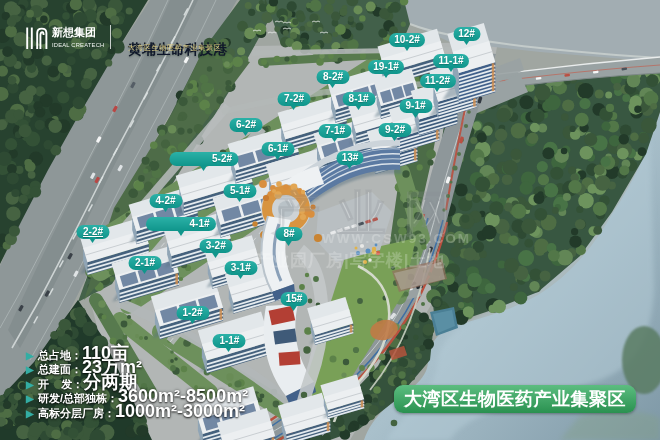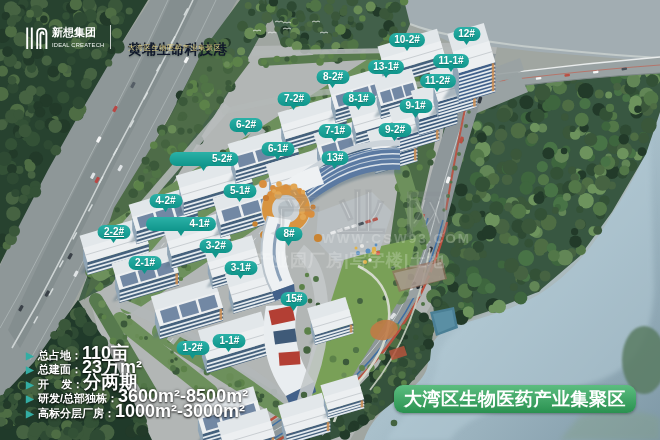--- a/index.html
+++ b/index.html
@@ -1839,43 +1839,43 @@
 <line x1="325.8" y1="403.4" x2="362.2" y2="392.6" stroke="#c9ced2" stroke-width="1"></line>
 <g opacity="0.22" fill="#ffffff" font-family="Liberation Sans" font-weight="bold">
 <text x="272" y="230" font-size="48" letter-spacing="18" stroke="#888d92" stroke-width="1">产业网</text>
 <text x="322" y="243" font-size="13.5" letter-spacing="2">WWW.CSW93.COM</text>
 <text x="254" y="266" font-size="17" letter-spacing="1">产业园厂房|写字楼|土地</text>
 </g>
 
 </svg>
 <div class="bub w38" style="left:407px;top:39.5px;">10-2#</div>
 <div class="bub w28" style="left:466.6px;top:33.9px;">12#</div>
-<div class="bub w38" style="left:386px;top:66.8px;">13-1#</div>
+<div class="bub w38" style="left:386px;top:66.8px;">19-1#</div>
 <div class="bub w38" style="left:451px;top:60.9px;">11-1#</div>
 <div class="bub w34" style="left:333px;top:76.8px;">8-2#</div>
 <div class="bub w38" style="left:437.5px;top:80.5px;">11-2#</div>
 <div class="bub w34" style="left:294px;top:98.6px;">7-2#</div>
 <div class="bub w34" style="left:358.6px;top:98.6px;">8-1#</div>
 <div class="bub w34" style="left:415.5px;top:106.4px;">9-1#</div>
 <div class="bub w34" style="left:246px;top:124.5px;">6-2#</div>
 <div class="bub w34" style="left:335px;top:130.5px;">7-1#</div>
 <div class="bub w34" style="left:395px;top:129.5px;">9-2#</div>
 <div class="bub w34" style="left:278px;top:148.6px;">6-1#</div>
-<div class="bub w28" style="left:335px;top:157.7px;">13#</div>
+<div class="bub w28" style="left:350px;top:157.7px;">13#</div>
 <div class="bub w34" style="left:204px;top:159px;padding-left:36px;">5-2#</div>
 <div class="bub w34" style="left:240px;top:190.5px;">5-1#</div>
 <div class="bub w34" style="left:147.5px;top:200.5px;margin-left:18px;">4-2#</div>
 <div class="bub w34" style="left:181px;top:224px;padding-left:37px;">4-1#</div>
-<div class="bub w34" style="left:114px;top:231.5px;text-decoration:underline;">2-2#</div>
+<div class="bub w34" style="left:93px;top:231.5px;text-decoration:underline;">2-2#</div>
 <div class="bub w28" style="left:289px;top:234px;">8#</div>
 <div class="bub w34" style="left:215.7px;top:246px;">3-2#</div>
 <div class="bub w34" style="left:145px;top:262.5px;">2-1#</div>
 <div class="bub w34" style="left:240.7px;top:267.5px;">3-1#</div>
 <div class="bub w28" style="left:294px;top:299px;">15#</div>
-<div class="bub w34" style="left:192.5px;top:312.5px;margin-top:35px;">1-2#</div>
+<div class="bub w34" style="left:192.5px;top:312.5px;">1-2#</div>
 <div class="bub w34" style="left:229.4px;top:340.9px;">1-1#</div>
 <div id="hdr">
   <svg width="24" height="24" viewBox="0 0 24 24" style="position:absolute;left:2px;top:3px;">
     <g stroke="#fff" stroke-width="1.9" fill="none" stroke-linecap="butt">
       <line x1="1.2" y1="0.5" x2="1.2" y2="22"></line>
       <line x1="5.8" y1="0.5" x2="5.8" y2="22"></line>
       <path d="M11.2,22 L11.2,6 Q11.2,1.6 15.8,1.6 Q20.4,1.6 20.4,6 L20.4,22"></path>
       <path d="M14.4,22 L14.4,8.6 Q14.4,5 16.4,5.2 Q17.6,5.4 17.6,8"></path>
     </g>
   </svg>

